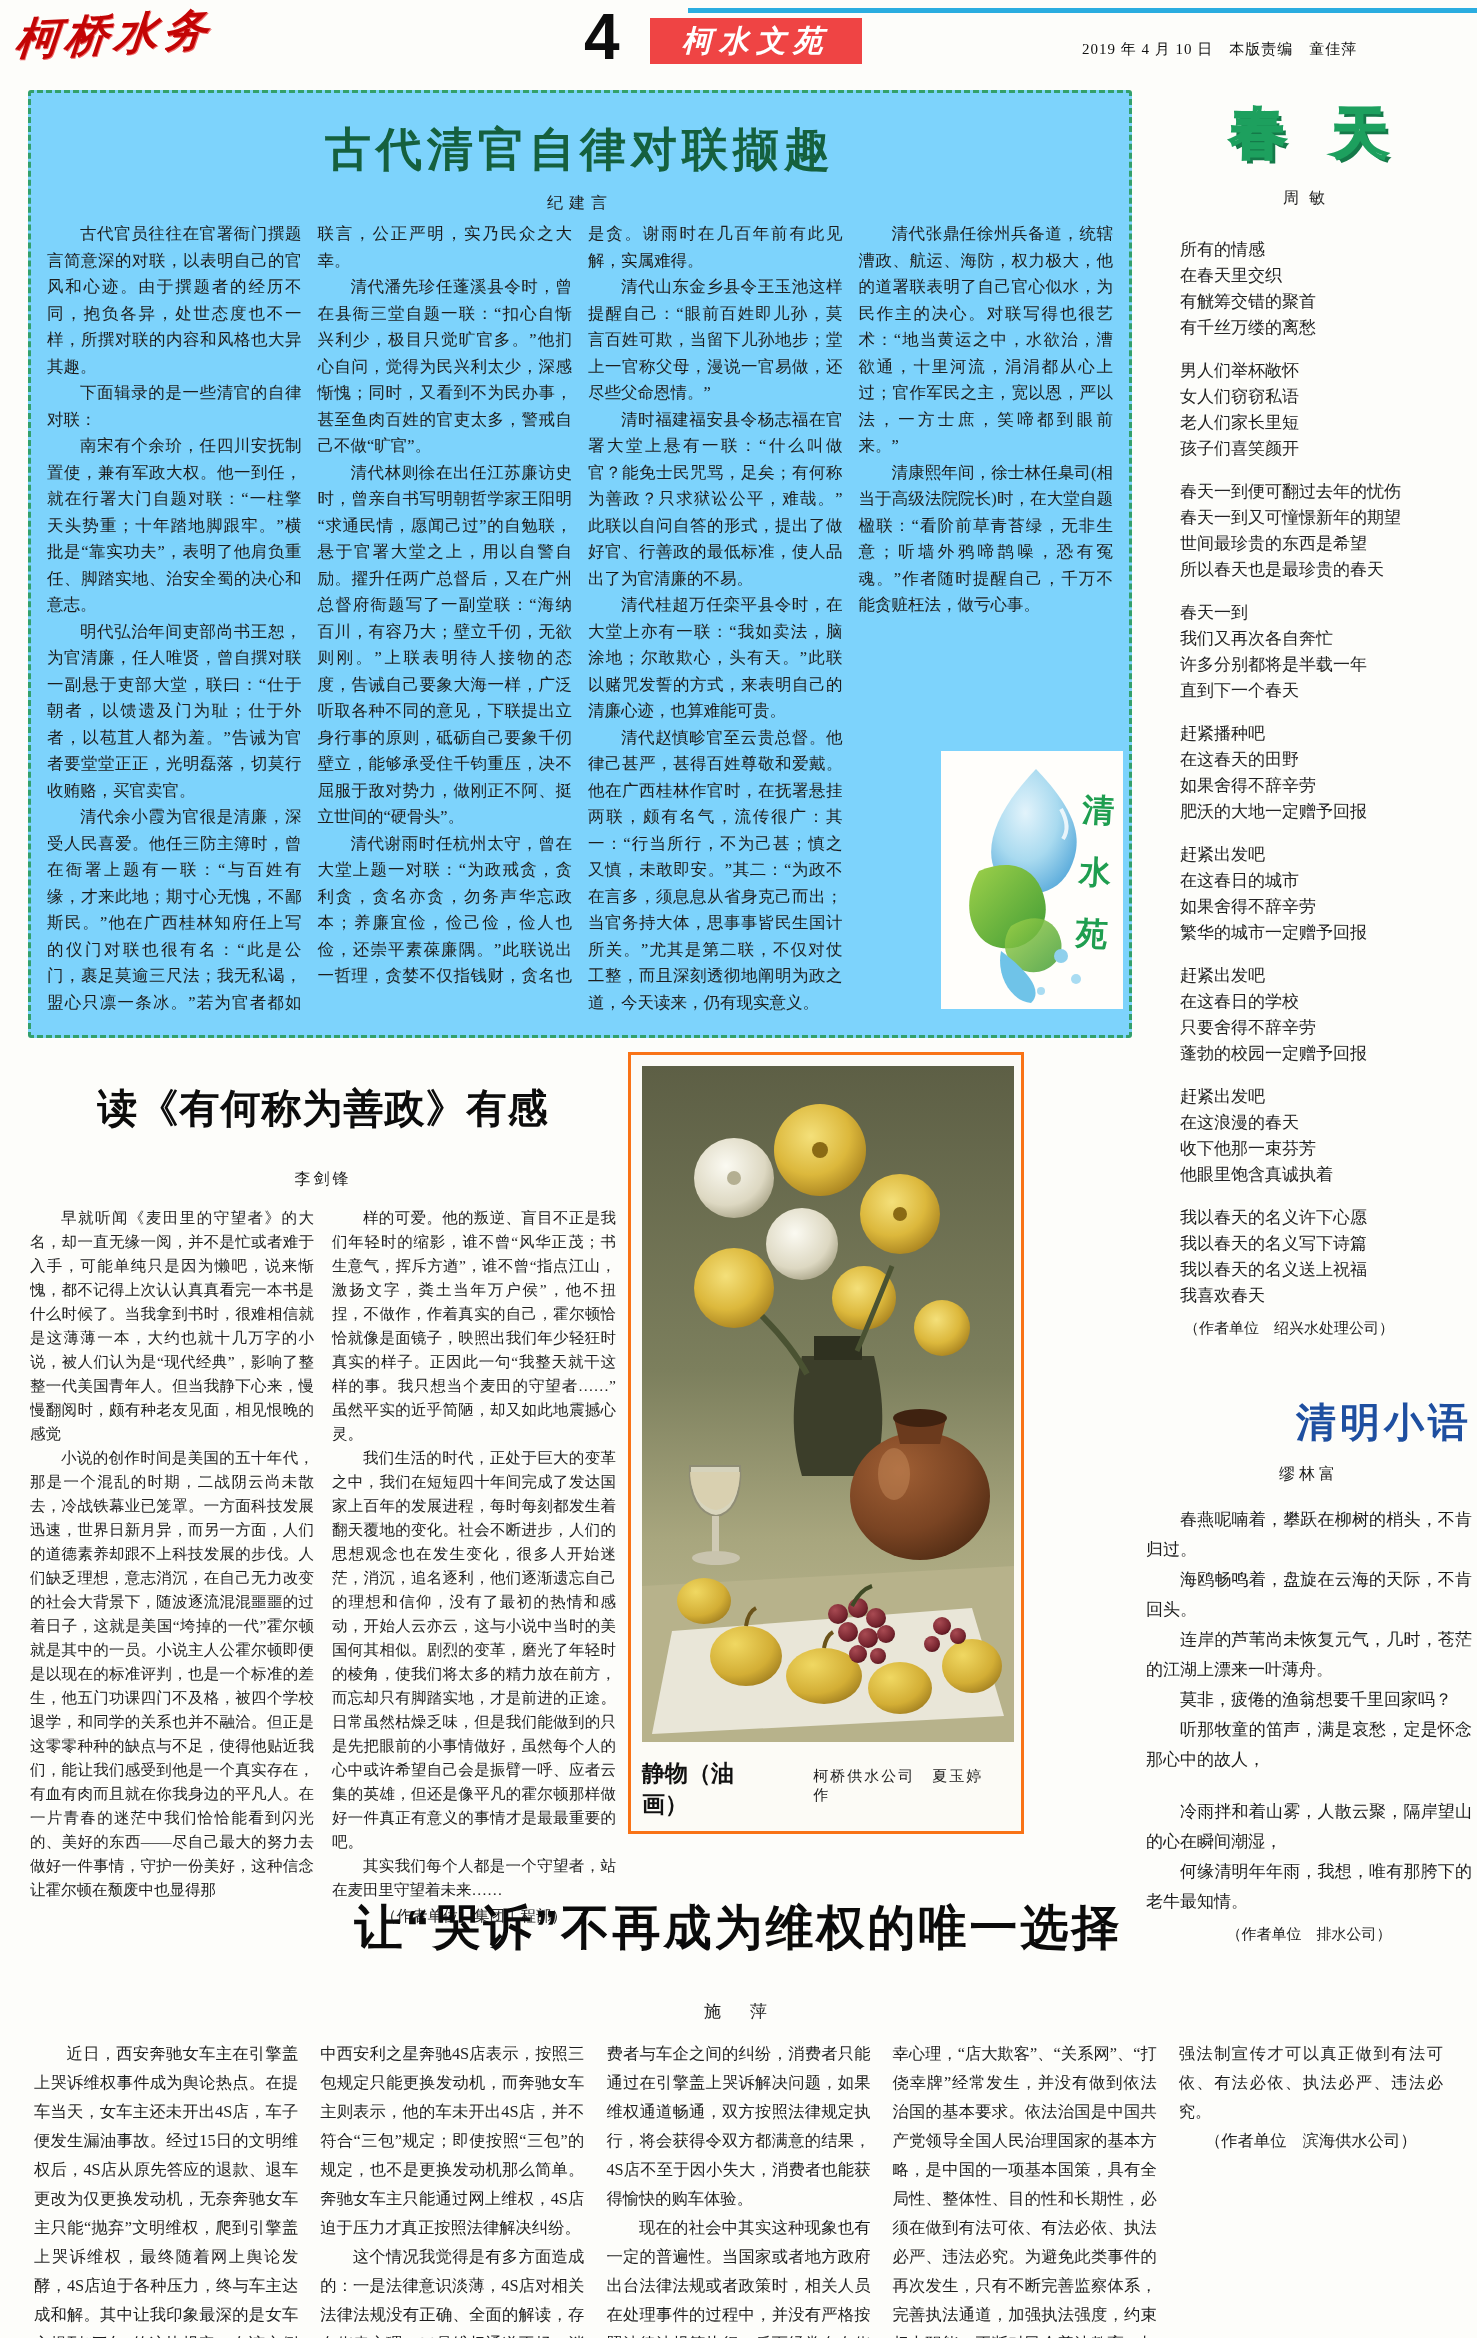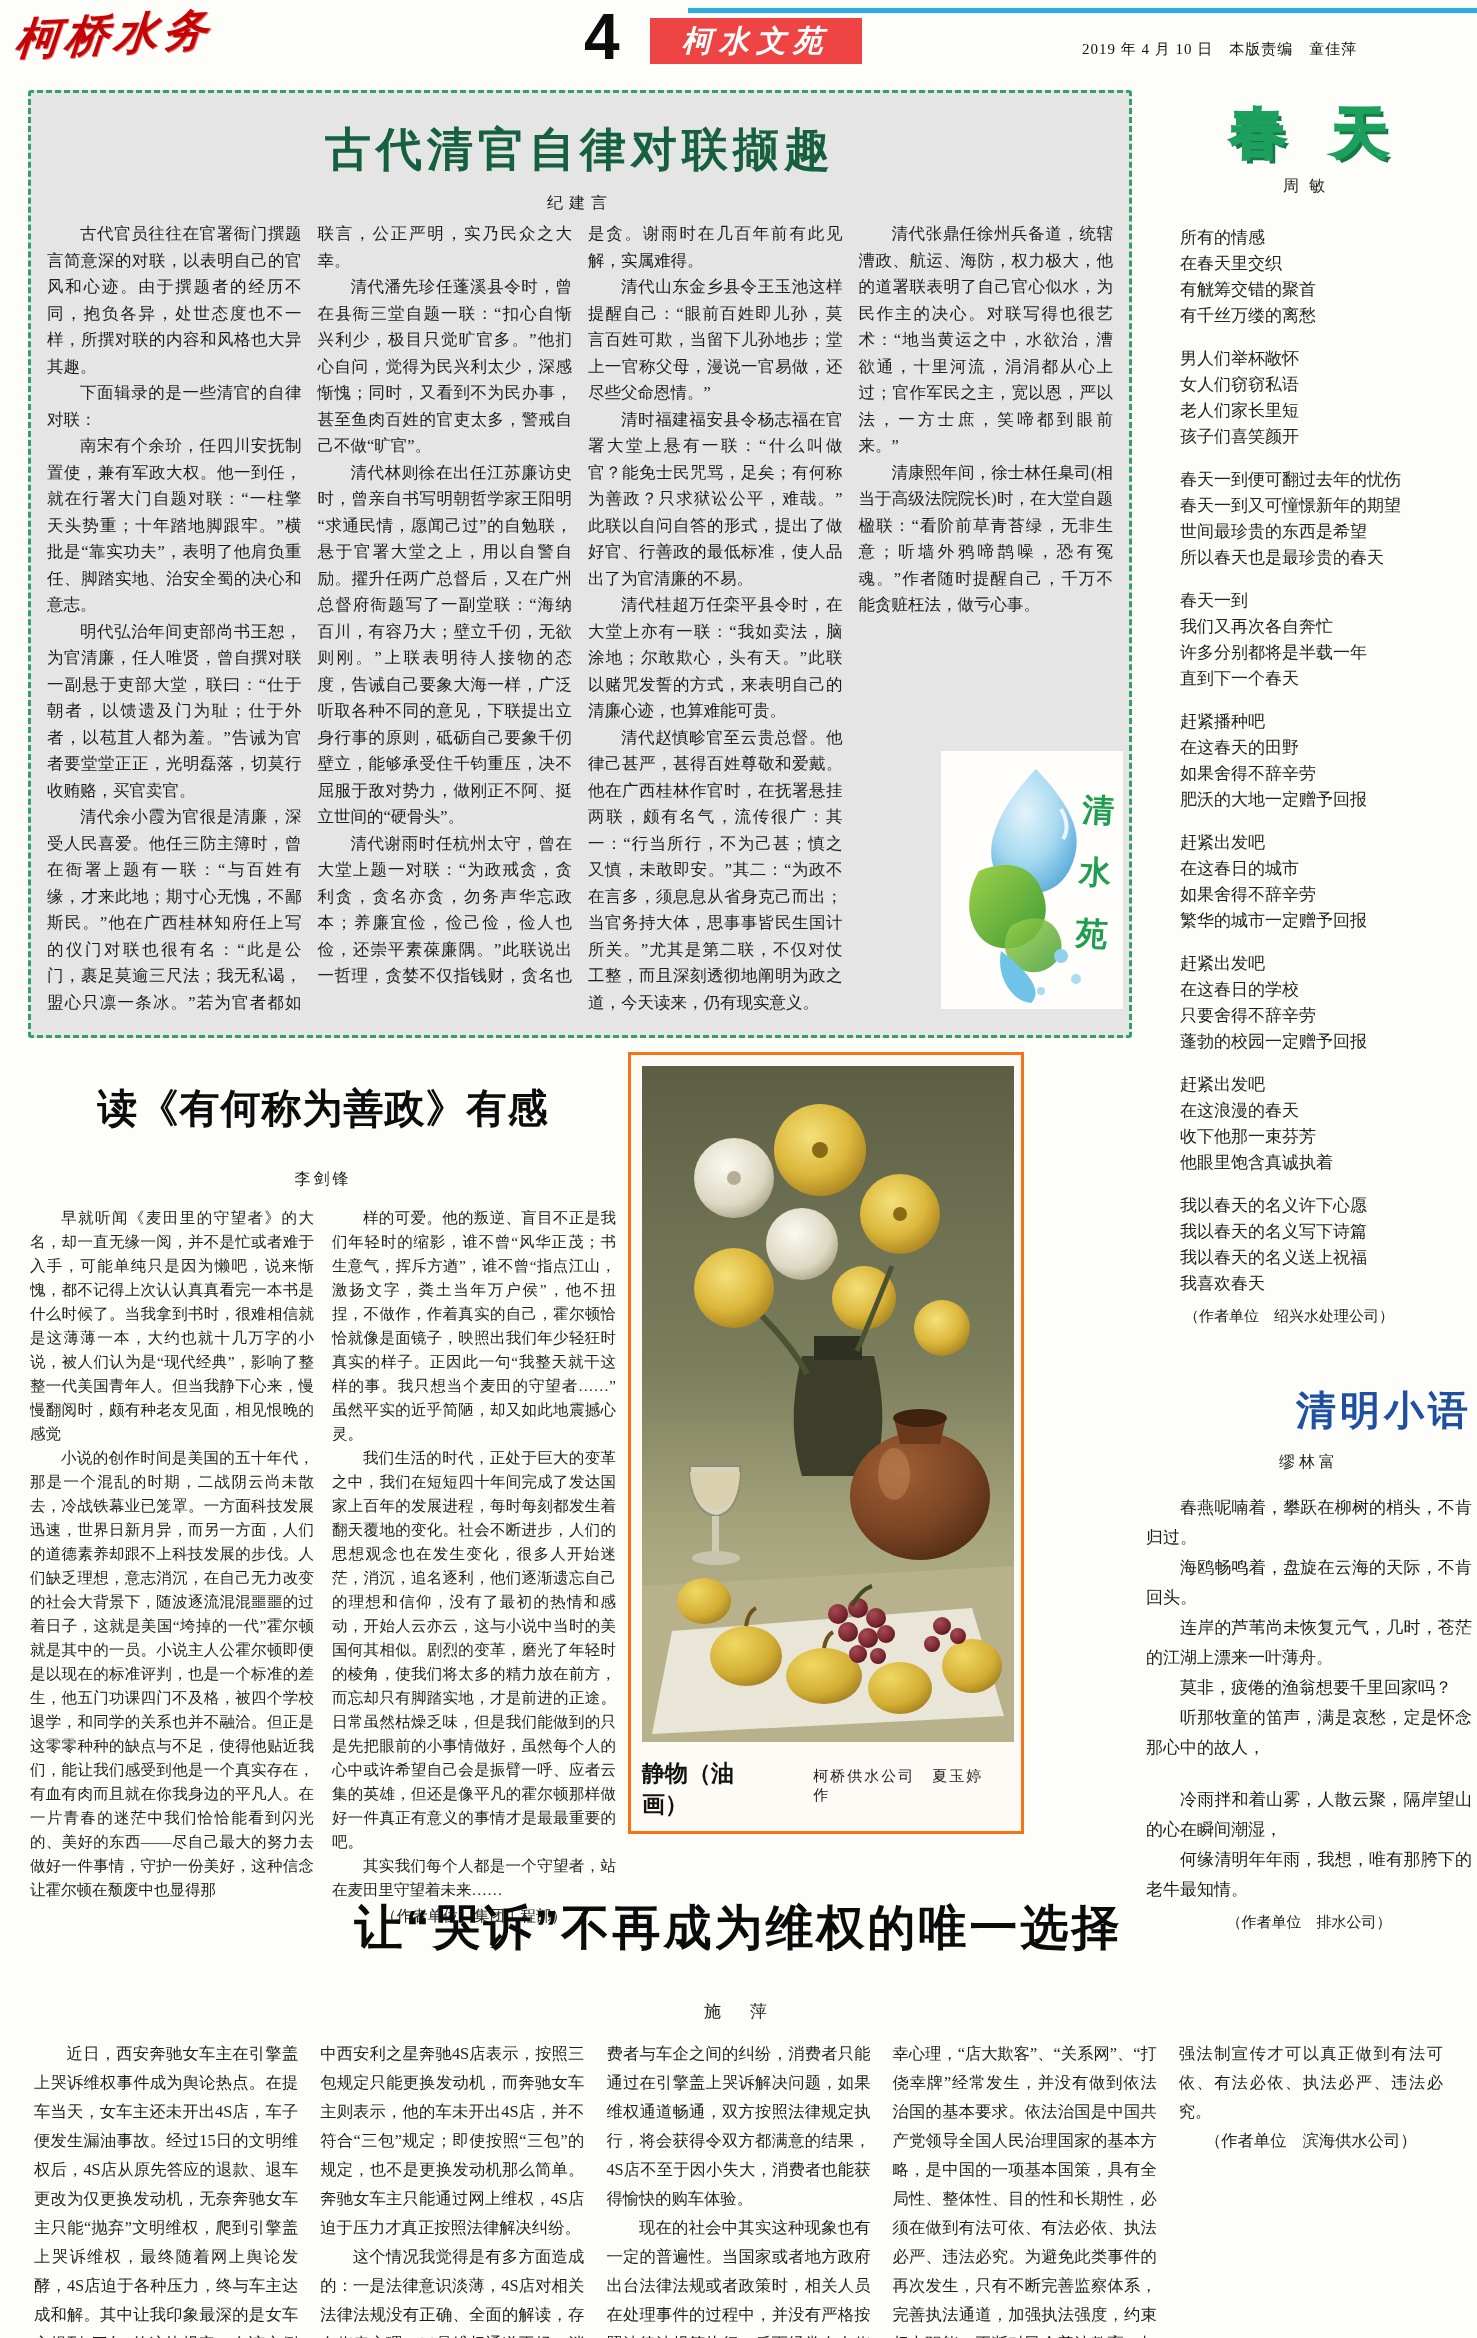--- a/index.html
+++ b/index.html
@@ -24,21 +24,21 @@
   .section-box{
     position:absolute;left:650px;top:18px;width:212px;height:46px;background:#ef4444;
     color:#fff;font-size:30px;font-style:italic;font-weight:bold;letter-spacing:7px;
     display:flex;align-items:center;justify-content:center;
     font-family:"DejaVu Serif",serif;
   }
   .date-line{position:absolute;left:1082px;top:40px;font-size:15px;color:#111;letter-spacing:1px;}
   
   .couplet-box{
     position:absolute;left:28px;top:90px;width:1104px;height:948px;
-    border:3px dashed #33a06b;border-radius:3px;background:#e5e5e5;
+    border:3px dashed #33a06b;border-radius:3px;background:#7dd3fc;
   }
   .couplet-title{
     margin:26px 0 0 0;text-align:center;font-size:46px;font-weight:bold;color:#15603e;
     letter-spacing:5px;font-family:"Liberation Sans","DejaVu Sans",sans-serif;
   }
   .couplet-author{text-align:center;font-size:16px;margin-top:12px;color:#222;letter-spacing:6px;}
   .couplet-body{
     position:absolute;left:16px;right:16px;top:128px;bottom:10px;
     column-count:4;column-gap:16px;column-fill:auto;
     font-size:16.5px;line-height:26.5px;text-align:justify;color:#1d1d1d;overflow:hidden;
@@ -53,21 +53,21 @@
     font-size:32px;font-weight:bold;color:#1f9e50;line-height:62px;text-align:center;
     font-family:"DejaVu Serif",serif;transform:rotate(3deg);
   }
   
   .rail{position:absolute;left:1146px;top:96px;width:326px;}
   .spring-title{
     text-align:center;font-size:56px;font-weight:900;letter-spacing:46px;padding-left:46px;
     font-family:"Liberation Sans","DejaVu Sans",sans-serif;
     color:#fbfdfb;-webkit-text-stroke:2.5px #1da05e;text-shadow:4px 4px 0 #147a49;
   }
-  .spring-author{text-align:center;font-size:16px;margin-top:4px;letter-spacing:10px;color:#222;}
+  .spring-author{text-align:center;font-size:16px;margin-top:16px;letter-spacing:10px;color:#222;}
   .poem{margin-top:28px;padding-left:34px;font-size:17px;color:#232323;}
   .stanza{margin-bottom:17px;}
   .stanza div{line-height:26px;}
   .poem-credit{margin-top:6px;font-size:15px;padding-left:4px;}
   .qm-title{
     margin-top:54px;text-align:right;font-size:40px;font-weight:900;color:#1e4fa0;
     letter-spacing:4px;font-family:"Liberation Sans","DejaVu Sans",sans-serif;
   }
   .qm-author{text-align:center;font-size:16px;margin-top:14px;letter-spacing:4px;}
   .qm-body{margin-top:20px;font-size:17px;line-height:30px;text-align:justify;}

